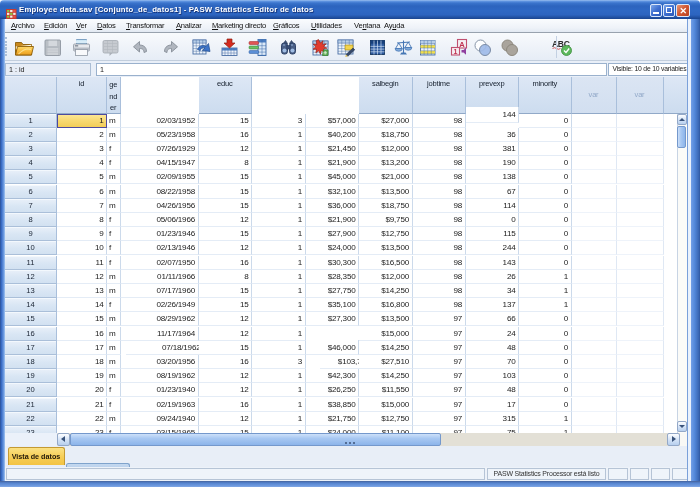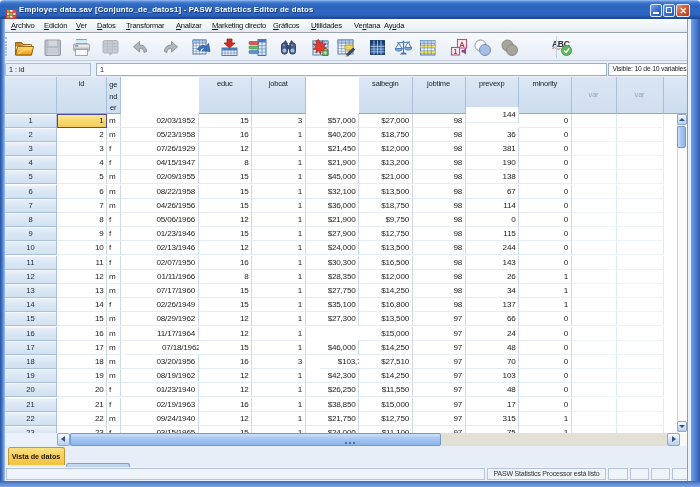--- a/index.html
+++ b/index.html
@@ -292,21 +292,20 @@
 <div class="abs" style="left:556px;top:36px;width:1px;height:22px;background:#c3d0e2;"></div>
 <div id="refbar" class="abs"></div>
 <div class="refbox abs" style="left:5px;top:62.5px;width:86px;height:13px;padding:1.5px 0 0 3px;background:#e7edf6;border-color:#aabdd4;">1 : id</div>
 <div class="refbox abs" style="left:96px;top:62.5px;width:511px;height:13px;padding:1.5px 0 0 3px;">1</div>
 <div class="refbox abs" style="left:608px;top:62.5px;width:83px;height:13px;padding:1.8px 0 0 0;text-align:center;font-size:6.8px;letter-spacing:-0.2px;">Visible: 10 de 10 variables</div>
 <div id="grid" class="abs">
 <div class="hcell" style="left:1.0px;width:52.0px;"></div>
 <div class="hcell" style="left:53.0px;width:50.0px;">id</div>
 <div class="hcell" style="left:103.0px;width:13.5px;line-height:11.4px;padding-top:2.2px;">ge<br>nd<br>er</div>
 <div class="hcell" style="left:194.5px;width:53.5px;">educ</div>
-<div class="hcell" style="left:248.0px;width:53.5px;">jobcat</div>
 <div class="hcell" style="left:355.0px;width:53.5px;">salbegin</div>
 <div class="hcell" style="left:408.5px;width:53.0px;">jobtime</div>
 <div class="hcell" style="left:461.5px;width:53.5px;">prevexp</div>
 <div class="hcell" style="left:515.0px;width:52.5px;">minority</div>
 <div class="hcell hvar" style="left:567.5px;width:45.0px;">var</div>
 <div class="hcell hvar" style="left:612.5px;width:47.0px;">var</div>
 <div class="hcell" style="left:659.5px;width:26px;border-right:none;"></div>
 <div class="rncell" style="left:1.0px;top:36.5px;width:52.0px;height:14.2px;">1</div>
 <div class="dcell" id="selcell" style="left:53.0px;top:36.5px;width:50.0px;height:14.2px;">1</div>
 <div class="dcell dg" style="left:103.0px;top:36.5px;width:13.5px;height:14.2px;">m</div>

